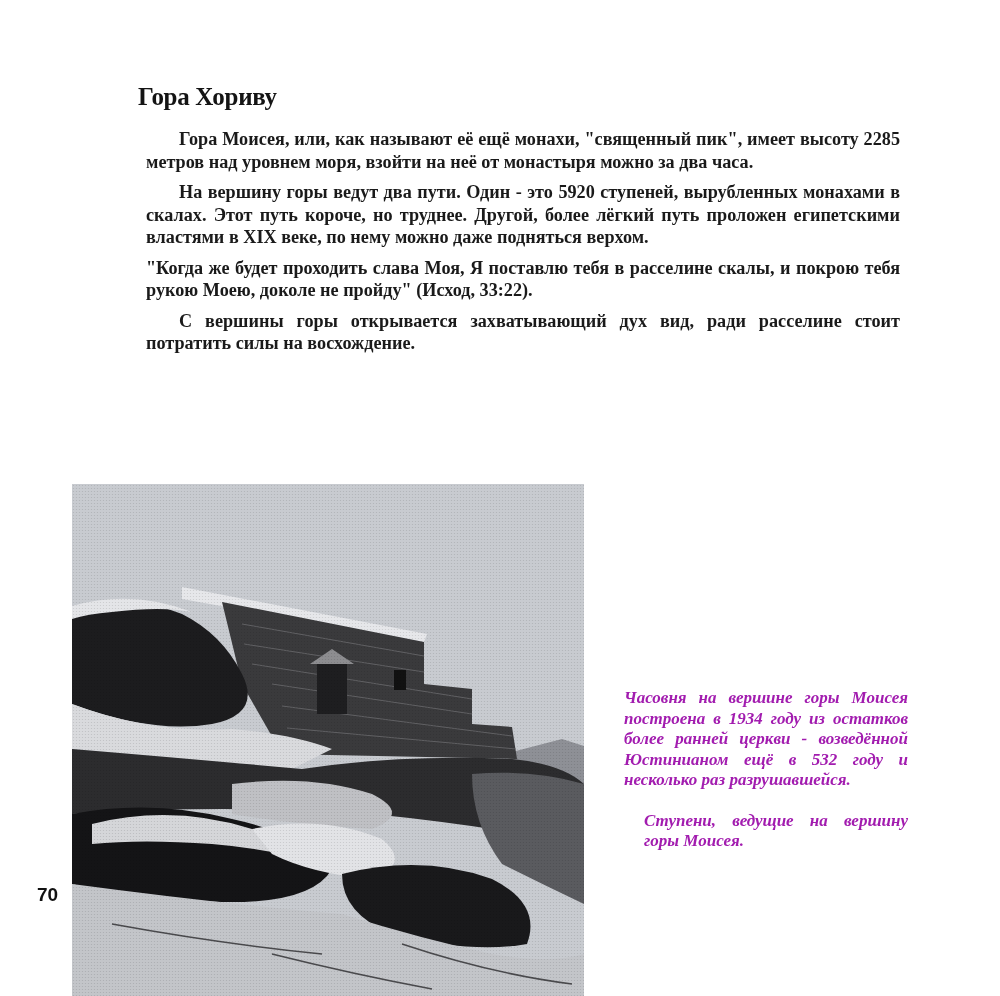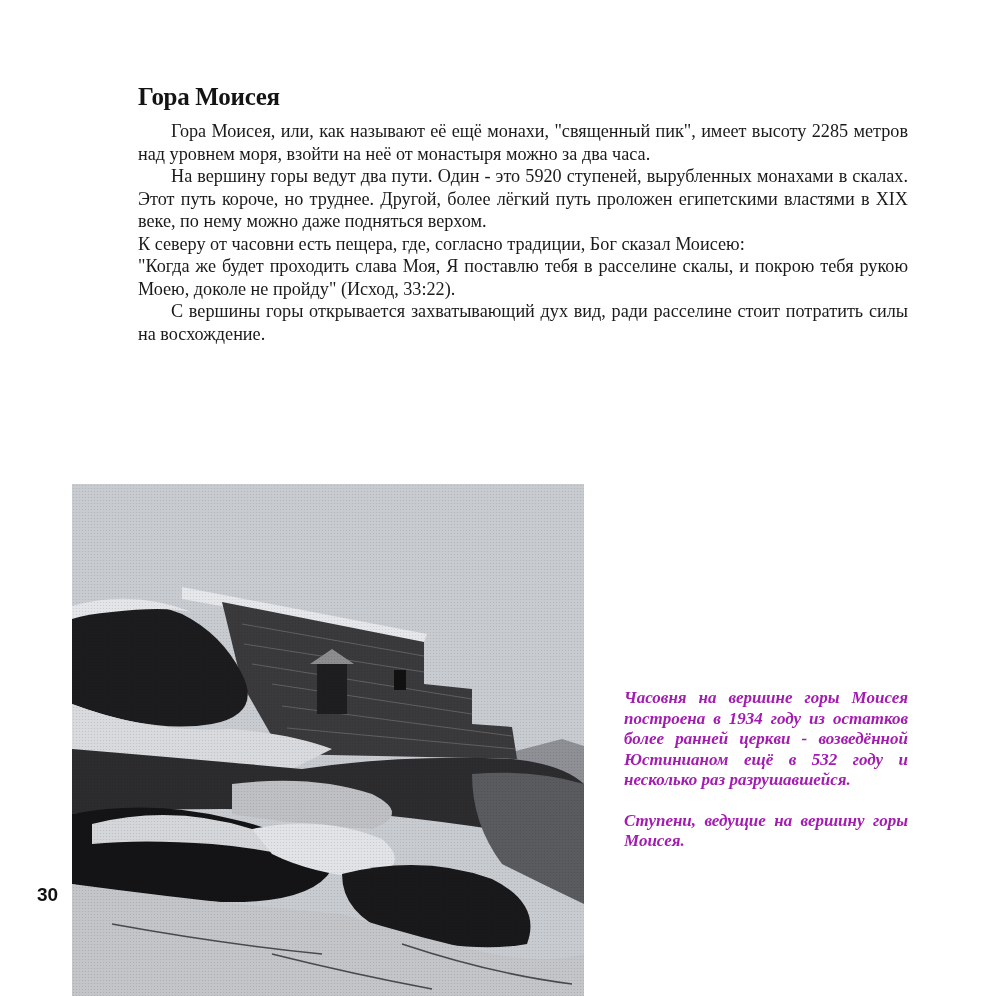--- a/index.html
+++ b/index.html
@@ -9,49 +9,48 @@
   }
   .title {
     position: absolute; left: 138px; top: 66px;
     font-family: "Liberation Serif", serif; font-weight: bold; font-size: 25px;
     letter-spacing: -0.3px; color: #141414;
   }
   .body-text {
     position: absolute; left: 138px; top: 120px; width: 770px;
     font-size: 18.2px; line-height: 22.5px; color: #1a1a1a;
   }
-  .body-text p { margin: 0; text-align: justify; text-align-last: left; }
+  .body-text p { margin: 8px; text-align: justify; text-align-last: left; font-weight: bold; }
   .body-text p.indent { text-indent: 33px; }
   .photo {
     position: absolute; left: 72px; top: 484px; width: 512px; height: 512px;
     background: #c9ccd1; overflow: hidden;
   }
   .photo svg { display: block; }
   .caption {
     position: absolute; left: 624px; top: 688px; width: 284px;
     font-family: "Liberation Serif", serif; font-style: italic; font-weight: bold;
     font-size: 17px; line-height: 20.5px; color: #a21caf;
   }
   .caption p { margin: 0; text-align: justify; }
-  .caption p.gap { margin-top: 20px; }
+  .caption p.gap { margin-top: 20px; margin-left: 20px; }
   .page-number {
     position: absolute; left: 37px; top: 884px;
     font-family: "Liberation Sans", "DejaVu Sans", sans-serif; font-weight: bold; font-size: 19px;
     color: #111;
   }
 </style>
 </head>
 <body>
 
-<h1 class="title">Гора Моисея</h1>
+<h1 class="title">Гора Хориву</h1>
 
 <div class="body-text">
   <p class="indent">Гора Моисея, или, как называют её ещё монахи, "священный пик", имеет высоту 2285 метров над уровнем моря, взойти на неё от монастыря можно за два часа.</p>
   <p class="indent">На вершину горы ведут два пути. Один - это 5920 ступеней, вырубленных монахами в скалах. Этот путь короче, но труднее. Другой, более лёгкий путь проложен египетскими властями в XIX веке, по нему можно даже подняться верхом.</p>
-  <p>К северу от часовни есть пещера, где, согласно традиции, Бог сказал Моисею:</p>
   <p>"Когда же будет проходить слава Моя, Я поставлю тебя в расселине скалы, и покрою тебя рукою Моею, доколе не пройду" (Исход, 33:22).</p>
   <p class="indent">С вершины горы открывается захватывающий дух вид, ради расселине стоит потратить силы на восхождение.</p>
 </div>
 
 <div class="photo">
   <svg width="512" height="512" viewBox="0 0 512 512">
     <defs>
       <pattern id="halftone" width="3" height="3" patternUnits="userSpaceOnUse">
         <rect width="3" height="3" fill="none"></rect>
         <circle cx="1.5" cy="1.5" r="0.6" fill="#000" opacity="0.12"></circle>
@@ -95,13 +94,13 @@
     </g>
     <rect x="0" y="0" width="512" height="512" fill="url(#halftone)"></rect>
   </svg>
 </div>
 
 <div class="caption">
   <p>Часовня на вершине горы Моисея построена в 1934 году из остатков более ранней церкви - возведённой Юстинианом ещё в 532 году и несколько раз разрушавшейся.</p>
   <p class="gap">Ступени, ведущие на вершину горы Моисея.</p>
 </div>
 
-<div class="page-number">30</div>
+<div class="page-number">70</div>
 
 </body></html>

